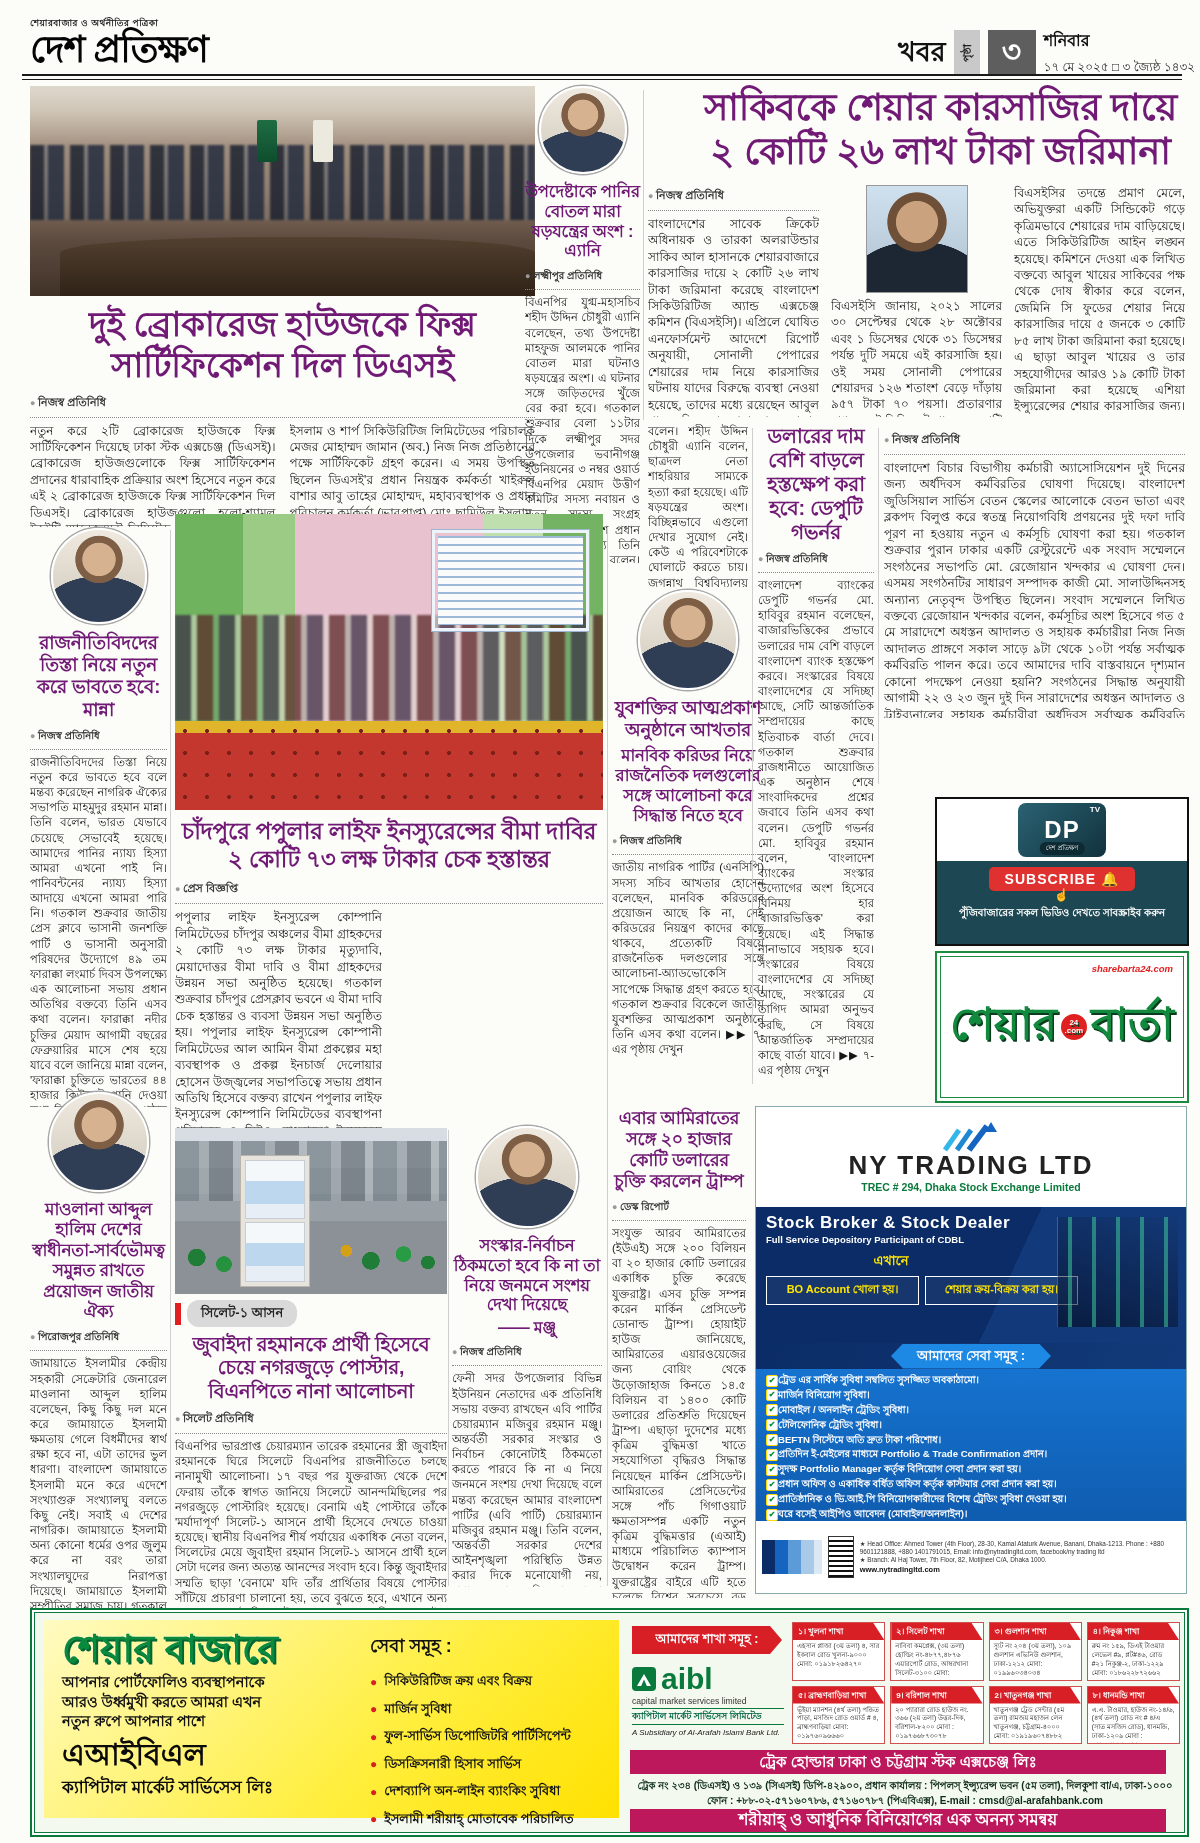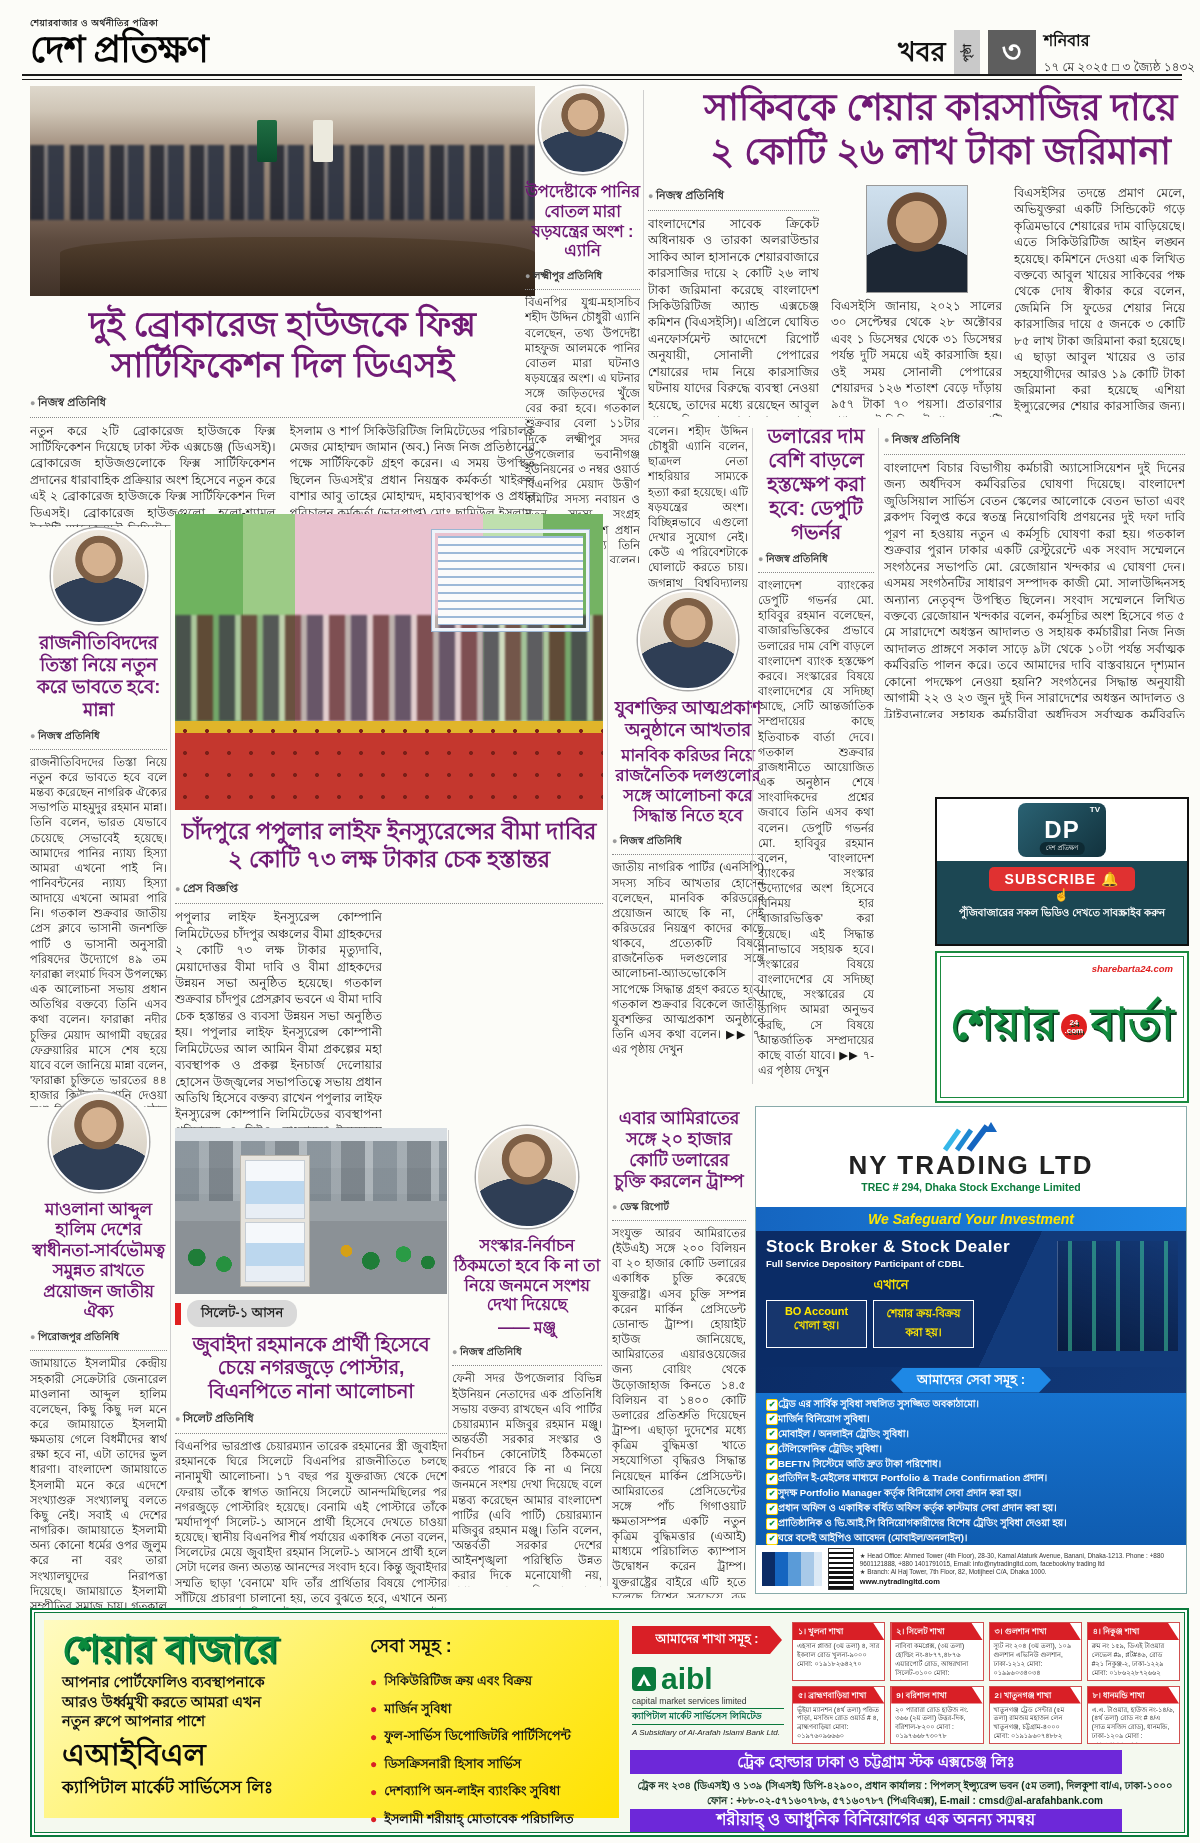--- a/index.html
+++ b/index.html
@@ -75,21 +75,21 @@
   
   .ny-ad{background:#fff;border:1px solid #8aa;display:flex;flex-direction:column;overflow:hidden;}
   .ny-top{height:100px;display:flex;flex-direction:column;align-items:center;justify-content:center;background:#fff;}
   .ny-name{font-size:26px;font-weight:900;letter-spacing:2px;color:#222;line-height:1;}
   .ny-trec{font-size:10.5px;font-weight:800;color:#0a7a3c;margin-top:3px;}
   .ny-slogan{height:24px;background:linear-gradient(90deg,#1565c0,#1e88e5);color:#ffe600;font-size:14px;font-weight:800;font-style:italic;display:flex;align-items:center;justify-content:center;}
   .ny-navy{height:136px;background:linear-gradient(115deg,#0b2c66 0 58%,#123a7a 58% 100%);position:relative;color:#fff;padding:6px 10px;box-sizing:border-box;}
   .ny-role{font-size:17px;font-weight:900;letter-spacing:.5px;}
   .ny-role-sub{font-size:9.5px;font-weight:700;margin-top:1px;}
   .ny-here{color:#ffe600;font-size:13px;font-weight:800;text-align:center;width:250px;margin-top:6px;}
-  .ny-boxes{display:flex;gap:6px;width:208px;margin-top:4px;}
+  .ny-boxes{display:flex;gap:6px;width:312px;margin-top:4px;}
   .ny-box{flex:1;border:1.5px solid #fff;padding:4px 4px;text-align:center;color:#ffe600;font-size:11px;font-weight:800;background:rgba(255,255,255,.05);}
   .ny-candles{position:absolute;right:8px;top:10px;width:120px;height:110px;background:
     repeating-linear-gradient(90deg,transparent 0 10px,rgba(66,214,160,.5) 10px 14px,transparent 14px 24px),
     linear-gradient(200deg,rgba(25,50,100,.2),rgba(5,15,40,.7));border-left:1px solid rgba(255,255,255,.2);}
   .ny-pill-row{height:26px;background:linear-gradient(115deg,#0b2c66,#123a7a);display:flex;align-items:center;justify-content:center;}
   .ny-pill{background:#1e88e5;color:#fff;font-size:13px;font-weight:800;padding:2px 26px;clip-path:polygon(12px 0,calc(100% - 12px) 0,100% 50%,calc(100% - 12px) 100%,12px 100%,0 50%);}
   .ny-services{height:152px;background:linear-gradient(180deg,#1673cf,#0f5cb0);padding:5px 10px;box-sizing:border-box;}
   .ny-row{display:flex;align-items:flex-start;gap:0;color:#fff;font-size:9.6px;font-weight:700;line-height:1.18;margin-bottom:2.4px;}
   .chk{flex:0 0 auto;width:10px;height:10px;background:#fff;border:1px solid #ffd900;border-radius:2px;color:#0a8f3c;font-size:8px;line-height:10px;text-align:center;margin-top:.5px;}
   .chk::before{content:"✔";}
@@ -116,21 +116,21 @@
   .ai-mark{width:24px;height:24px;background:#0a7a3c;border-radius:4px;position:relative;}
   .ai-mark::after{content:"";position:absolute;left:5px;top:7px;width:14px;height:12px;background:#fff;clip-path:polygon(0 100%,50% 0,100% 100%,70% 100%,50% 45%,30% 100%);}
   .ai-logo-txt{font-size:30px;font-weight:900;color:#0a7a3c;line-height:1;}
   .ai-logo-sub{font-size:8.6px;color:#333;margin-top:2px;}
   .ai-logo-sub2{font-size:9px;font-weight:800;color:#064;border-top:1px solid #0a7a3c;border-bottom:1px solid #0a7a3c;margin-top:2px;}
   .ai-logo-sub3{font-size:8px;font-style:italic;color:#222;margin-top:3px;}
   .ai-branches{position:absolute;left:760px;top:12px;width:388px;height:122px;display:grid;grid-template-columns:repeat(4,1fr);gap:5px;}
   .br{background:#fff;border:1px solid #d05050;padding:0 0 2px;overflow:hidden;}
   .br-tab{background:#d91f26;color:#fff;font-size:8px;font-weight:800;padding:2px 5px;clip-path:polygon(0 0,88% 0,100% 100%,0 100%);}
   .br-addr{font-size:6.6px;line-height:1.35;color:#222;padding:2px 4px 0;}
-  .ai-bar{position:absolute;left:598px;width:492px;background:#6d28d9;color:#fff;font-weight:800;display:flex;align-items:center;justify-content:center;}
+  .ai-bar{position:absolute;left:598px;width:536px;background:#be185d;color:#fff;font-weight:800;display:flex;align-items:center;justify-content:center;}
   .ai-contact{position:absolute;left:598px;width:550px;text-align:center;font-size:10px;font-weight:700;color:#0d2a1a;line-height:1.5;}
   
   .dash{font-weight:800;}
 </style>
 </head>
 <body>
 
 <div class="page">
 
   <div class="abs" style="left:30px;top:16px;">
@@ -294,21 +294,20 @@
     <div class="ny-top">
       <svg width="64" height="30" viewBox="0 0 64 30">
         <path d="M6 28 L20 8" stroke="#35b6e8" stroke-width="5" fill="none"></path>
         <path d="M18 28 L32 8" stroke="#1e88d2" stroke-width="5" fill="none"></path>
         <path d="M30 28 L48 4" stroke="#1565c0" stroke-width="6" fill="none"></path>
         <path d="M46 10 L52 0 L58 10 Z" fill="#1565c0"></path>
       </svg>
       <div class="ny-name">NY TRADING LTD</div>
       <div class="ny-trec">TREC # 294, Dhaka Stock Exchange Limited</div>
     </div>
-    <div class="ny-slogan">We Safeguard Your Investment</div>
     <div class="ny-navy">
       <div class="ny-candles"></div>
       <div class="ny-role">Stock Broker &amp; Stock Dealer</div>
       <div class="ny-role-sub">Full Service Depository Participant of CDBL</div>
       <div class="ny-here">এখানে</div>
       <div class="ny-boxes">
         <div class="ny-box">BO Account খোলা হয়।</div>
         <div class="ny-box">শেয়ার ক্রয়-বিক্রয় করা হয়।</div>
       </div>
     </div>

